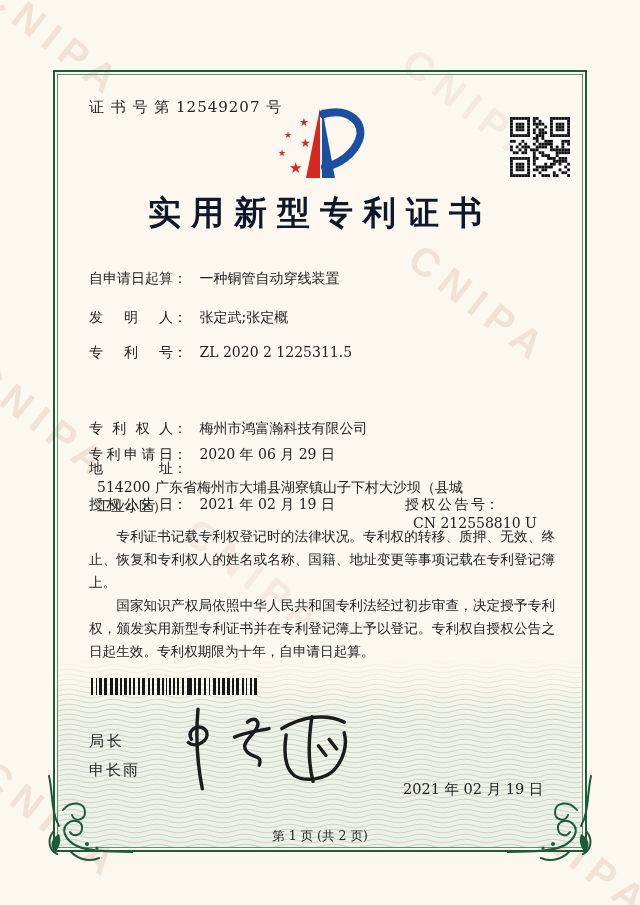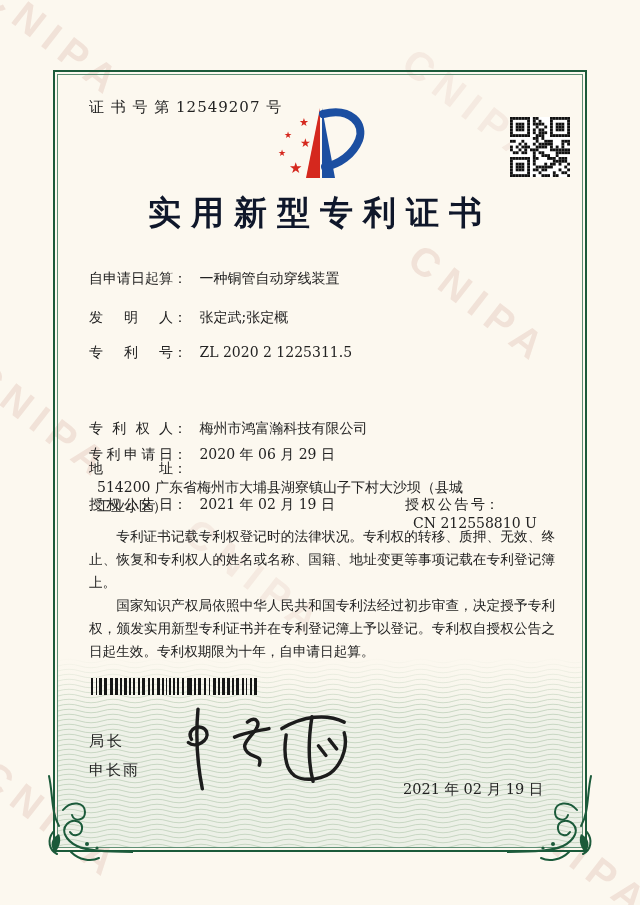--- a/index.html
+++ b/index.html
@@ -442,20 +442,21 @@
         <path d="M74,34 C86,29 97,28 106,26"></path>
         <path d="M118,26 C138,14 160,12 176,20"></path>
         <path d="M146,15 C143,34 142,56 147,75"></path>
         <path d="M122,32 C119,52 122,64 130,70 C140,76 158,73 166,65 C176,55 179,40 176,30"></path>
         <path d="M152,42 L159,51"></path>
         <path d="M162,36 L169,45"></path>
       </g>
     </svg>
     <div class="cert-date">2021 年 02 月 19 日</div>
 
+    <div class="pageinfo">第 1 页 (共 2 页)</div>
 
     <svg class="flourish fl-left" viewBox="0 0 92 92" xmlns="http://www.w3.org/2000/svg">
       <g style="fill:none;stroke:var(--frame-green);stroke-width:2;stroke-linecap:round">
         <path d="M92,78 C64,78 46,77 36,72 C24,66 20,56 26,50 C32,44 42,47 41,55 C40,62 32,63 29,58"></path>
         <path d="M8,2 C12,20 10,38 18,52"></path>
         <path d="M22,36 C30,26 44,28 44,38 C44,47 33,48 31,41"></path>
         <path d="M30,78 C38,86 50,88 58,84"></path>
         <path d="M12,58 C6,66 8,76 16,80"></path>
       </g>
       <path d="M18,60 C10,64 8,72 14,78 C20,72 20,64 18,60" style="fill:var(--frame-green)"></path>

